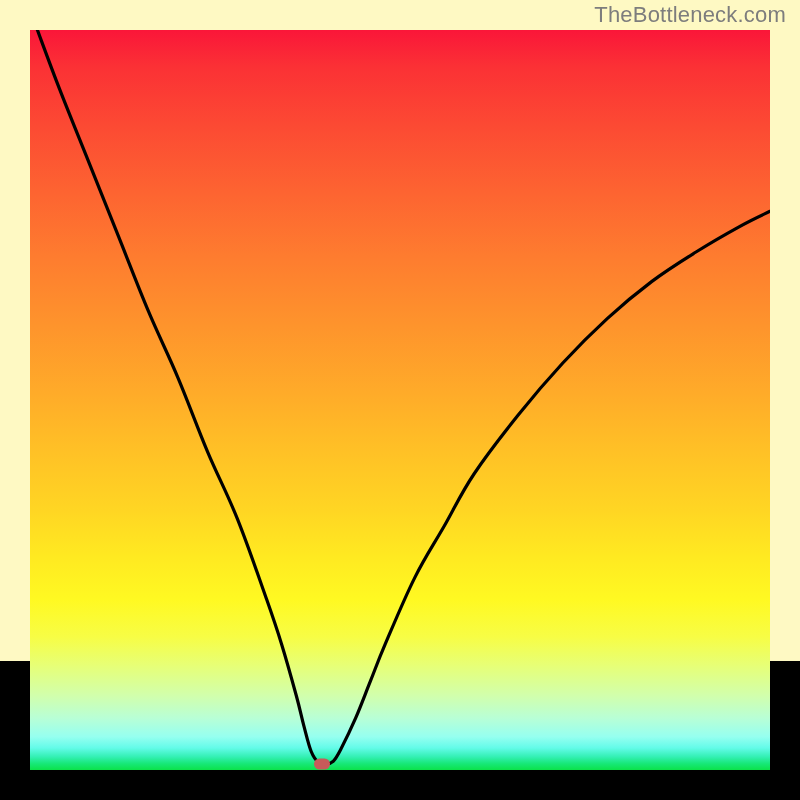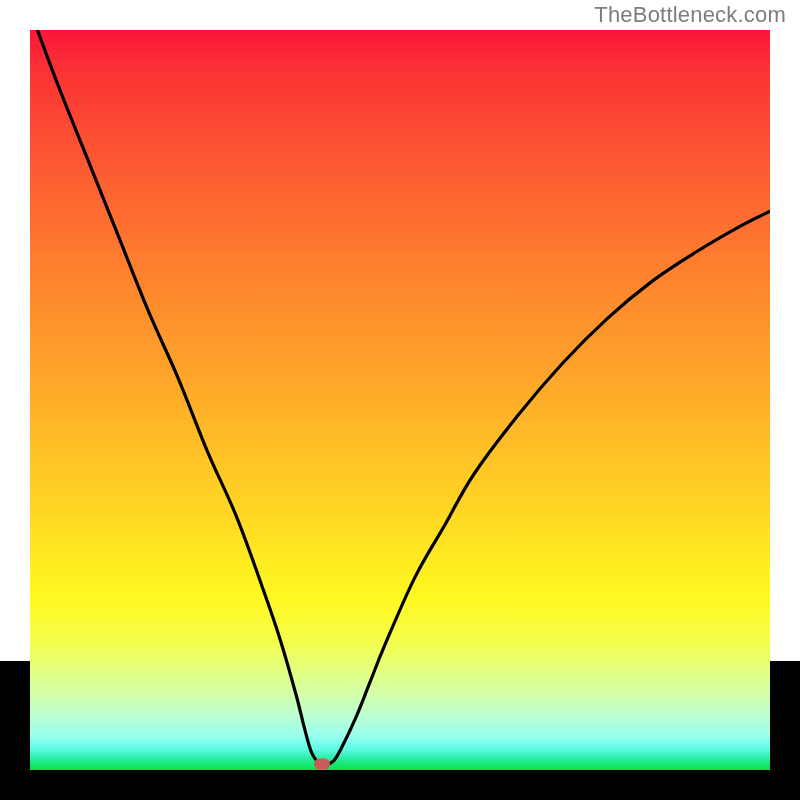--- a/index.html
+++ b/index.html
@@ -10,21 +10,21 @@
     background: #000;
     font-family: Arial, Helvetica, sans-serif;
     overflow: hidden;
   }
   .frame {
     position: absolute;
     top: 0;
     left: 0;
     width: 800px;
     height: 661px;
-    background: #ffffff;
+    background: #fef9c3;
   }
   .watermark {
     position: absolute;
     top: 2px;
     right: 14px;
     color: #7d7d7d;
     font-size: 22px;
     font-weight: 500;
     letter-spacing: 0.2px;
     user-select: none;

